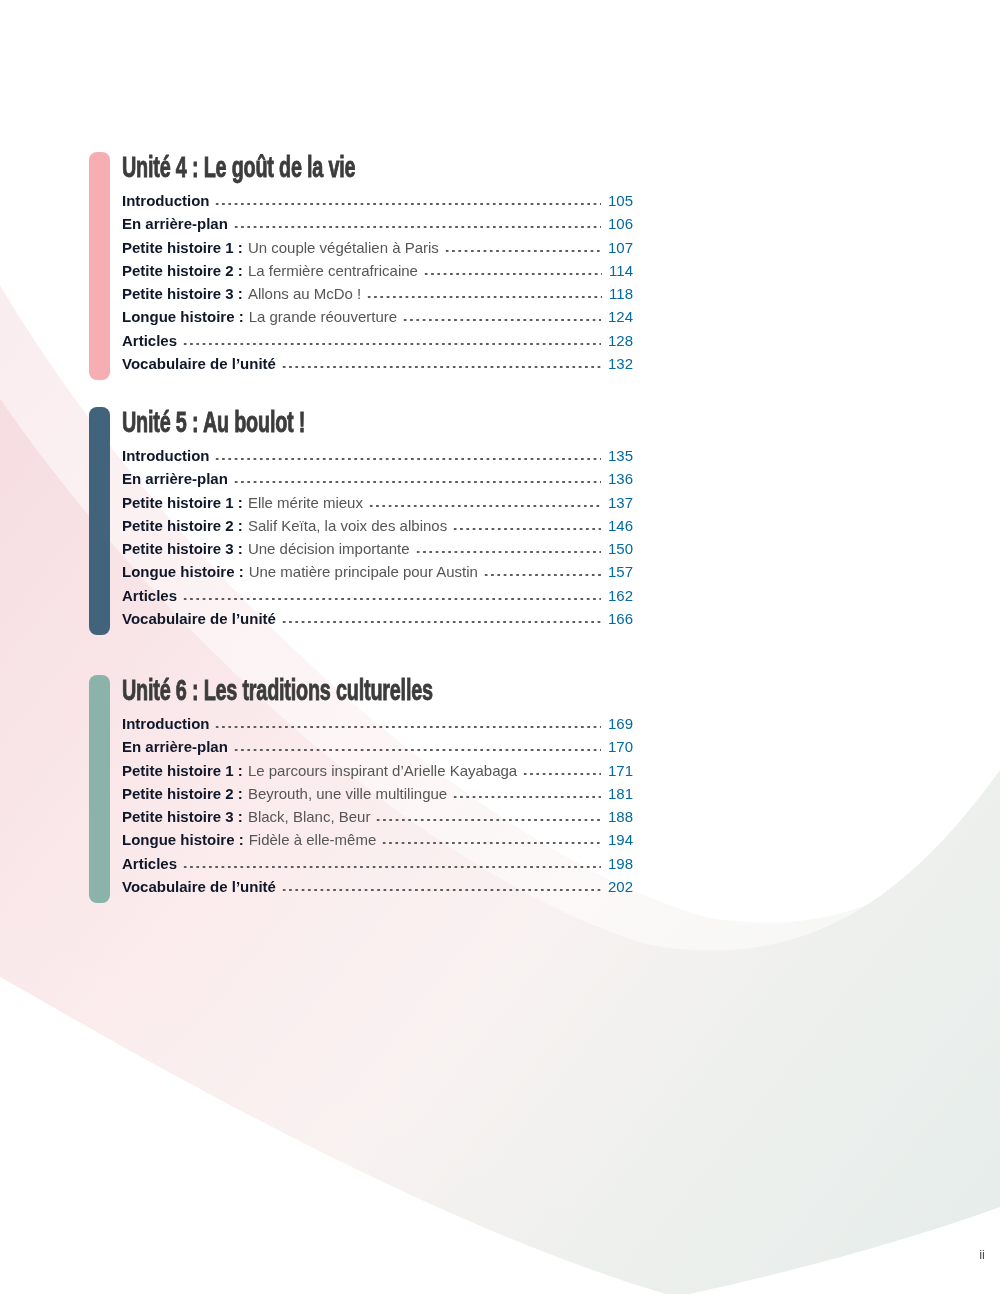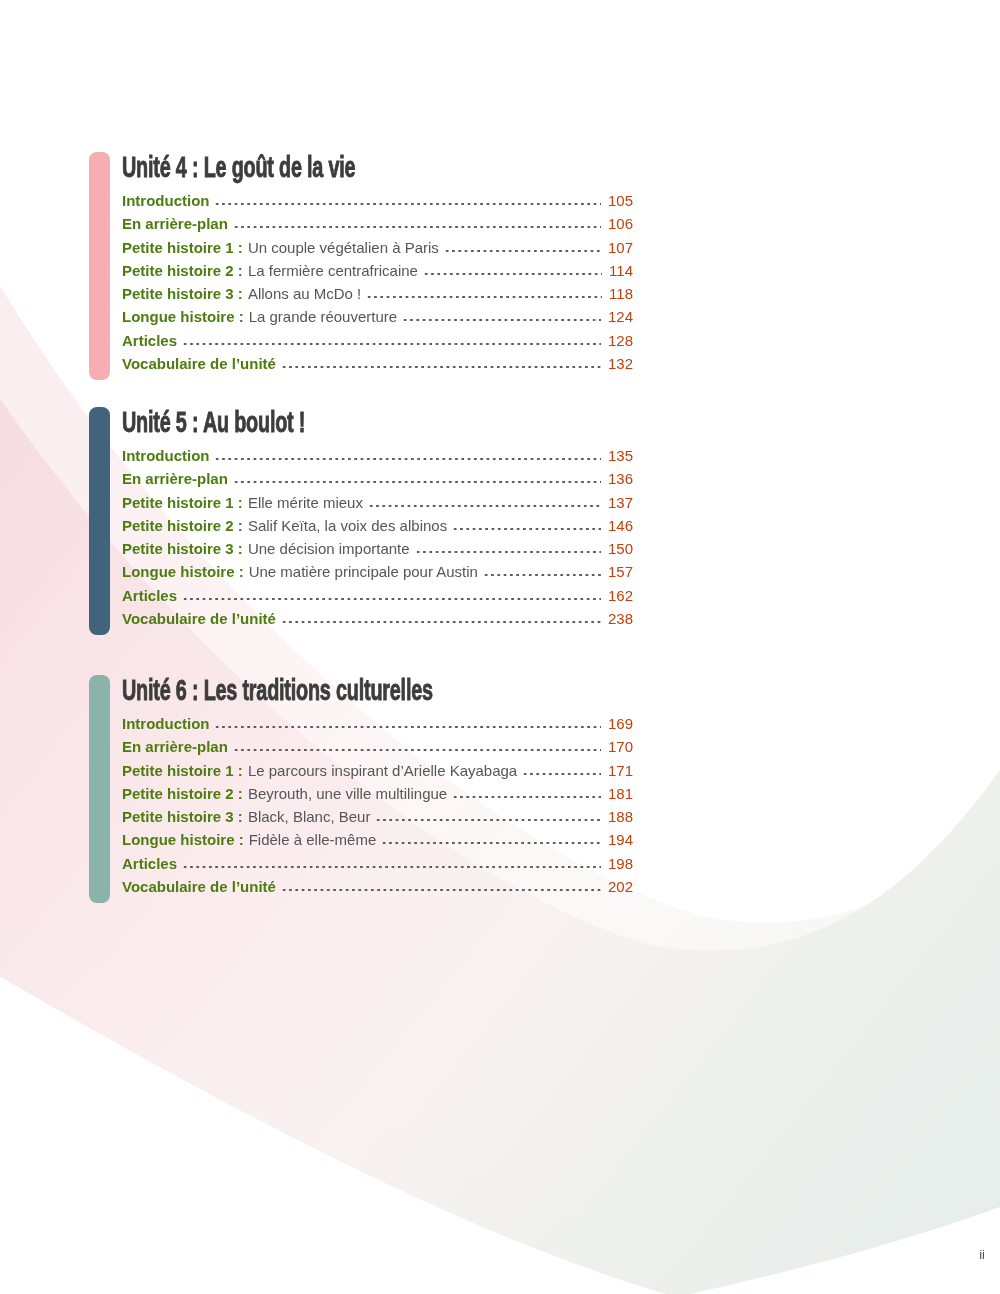--- a/index.html
+++ b/index.html
@@ -20,29 +20,29 @@
 
   .hd{
     margin:0;font-size:30px;line-height:30px;font-weight:bold;color:#3c3c3c;
     letter-spacing:-0.3px;white-space:nowrap;
     transform:scaleX(0.66);transform-origin:0 50%;
     -webkit-text-stroke:0.9px #3c3c3c;
   }
 
   .entries{margin-top:10px;}
   .row{display:flex;align-items:baseline;height:23.3px;font-size:15px;white-space:nowrap;}
-  .lbl{font-weight:bold;color:#4d7c0f;}
+  .lbl{font-weight:bold;color:#0f172a;}
   .ttl{color:#565656;}
   .ttl:not(:empty){margin-left:5px;}
   .dots{
     flex:1;min-width:10px;height:4px;margin:0 7px 0 5px;align-self:baseline;
     background-image:radial-gradient(circle,#5d5d5d 1.1px,rgba(0,0,0,0) 1.45px);
     background-size:6.3px 4px;background-repeat:repeat-x;background-position:left center;
   }
-  .pg{color:#c2410c;}
+  .pg{color:#0369a1;}
 
   .appendix{position:absolute;left:122px;width:511px;top:894px;display:flex;align-items:baseline;font-size:15px;}
   .hd2{
     display:inline-block;font-size:27px;line-height:27px;font-weight:bold;color:#3c3c3c;
     white-space:nowrap;margin-right:-34px;
     transform:scaleX(0.75);transform-origin:0 100%;
     -webkit-text-stroke:0.8px #3c3c3c;
   }
 
   .folio{position:absolute;top:1247px;right:15px;font-size:13px;color:#4f4f4f;z-index:1;}
@@ -166,21 +166,21 @@
         <div class="row">
             <span class="lbl">Articles</span>
             <span class="ttl"></span>
             <span class="dots"></span>
             <span class="pg">162</span>
           </div>
         <div class="row">
             <span class="lbl">Vocabulaire de l’unité</span>
             <span class="ttl"></span>
             <span class="dots"></span>
-            <span class="pg">238</span>
+            <span class="pg">166</span>
           </div>
       </div>
     </section>
 
     <section class="unit" id="unit6">
       <span class="bar" style="background: rgb(139, 179, 169);"></span>
       <h2 class="hd">Unité 6 : Les traditions culturelles</h2>
       <div class="entries">
         <div class="row">
             <span class="lbl">Introduction</span>

